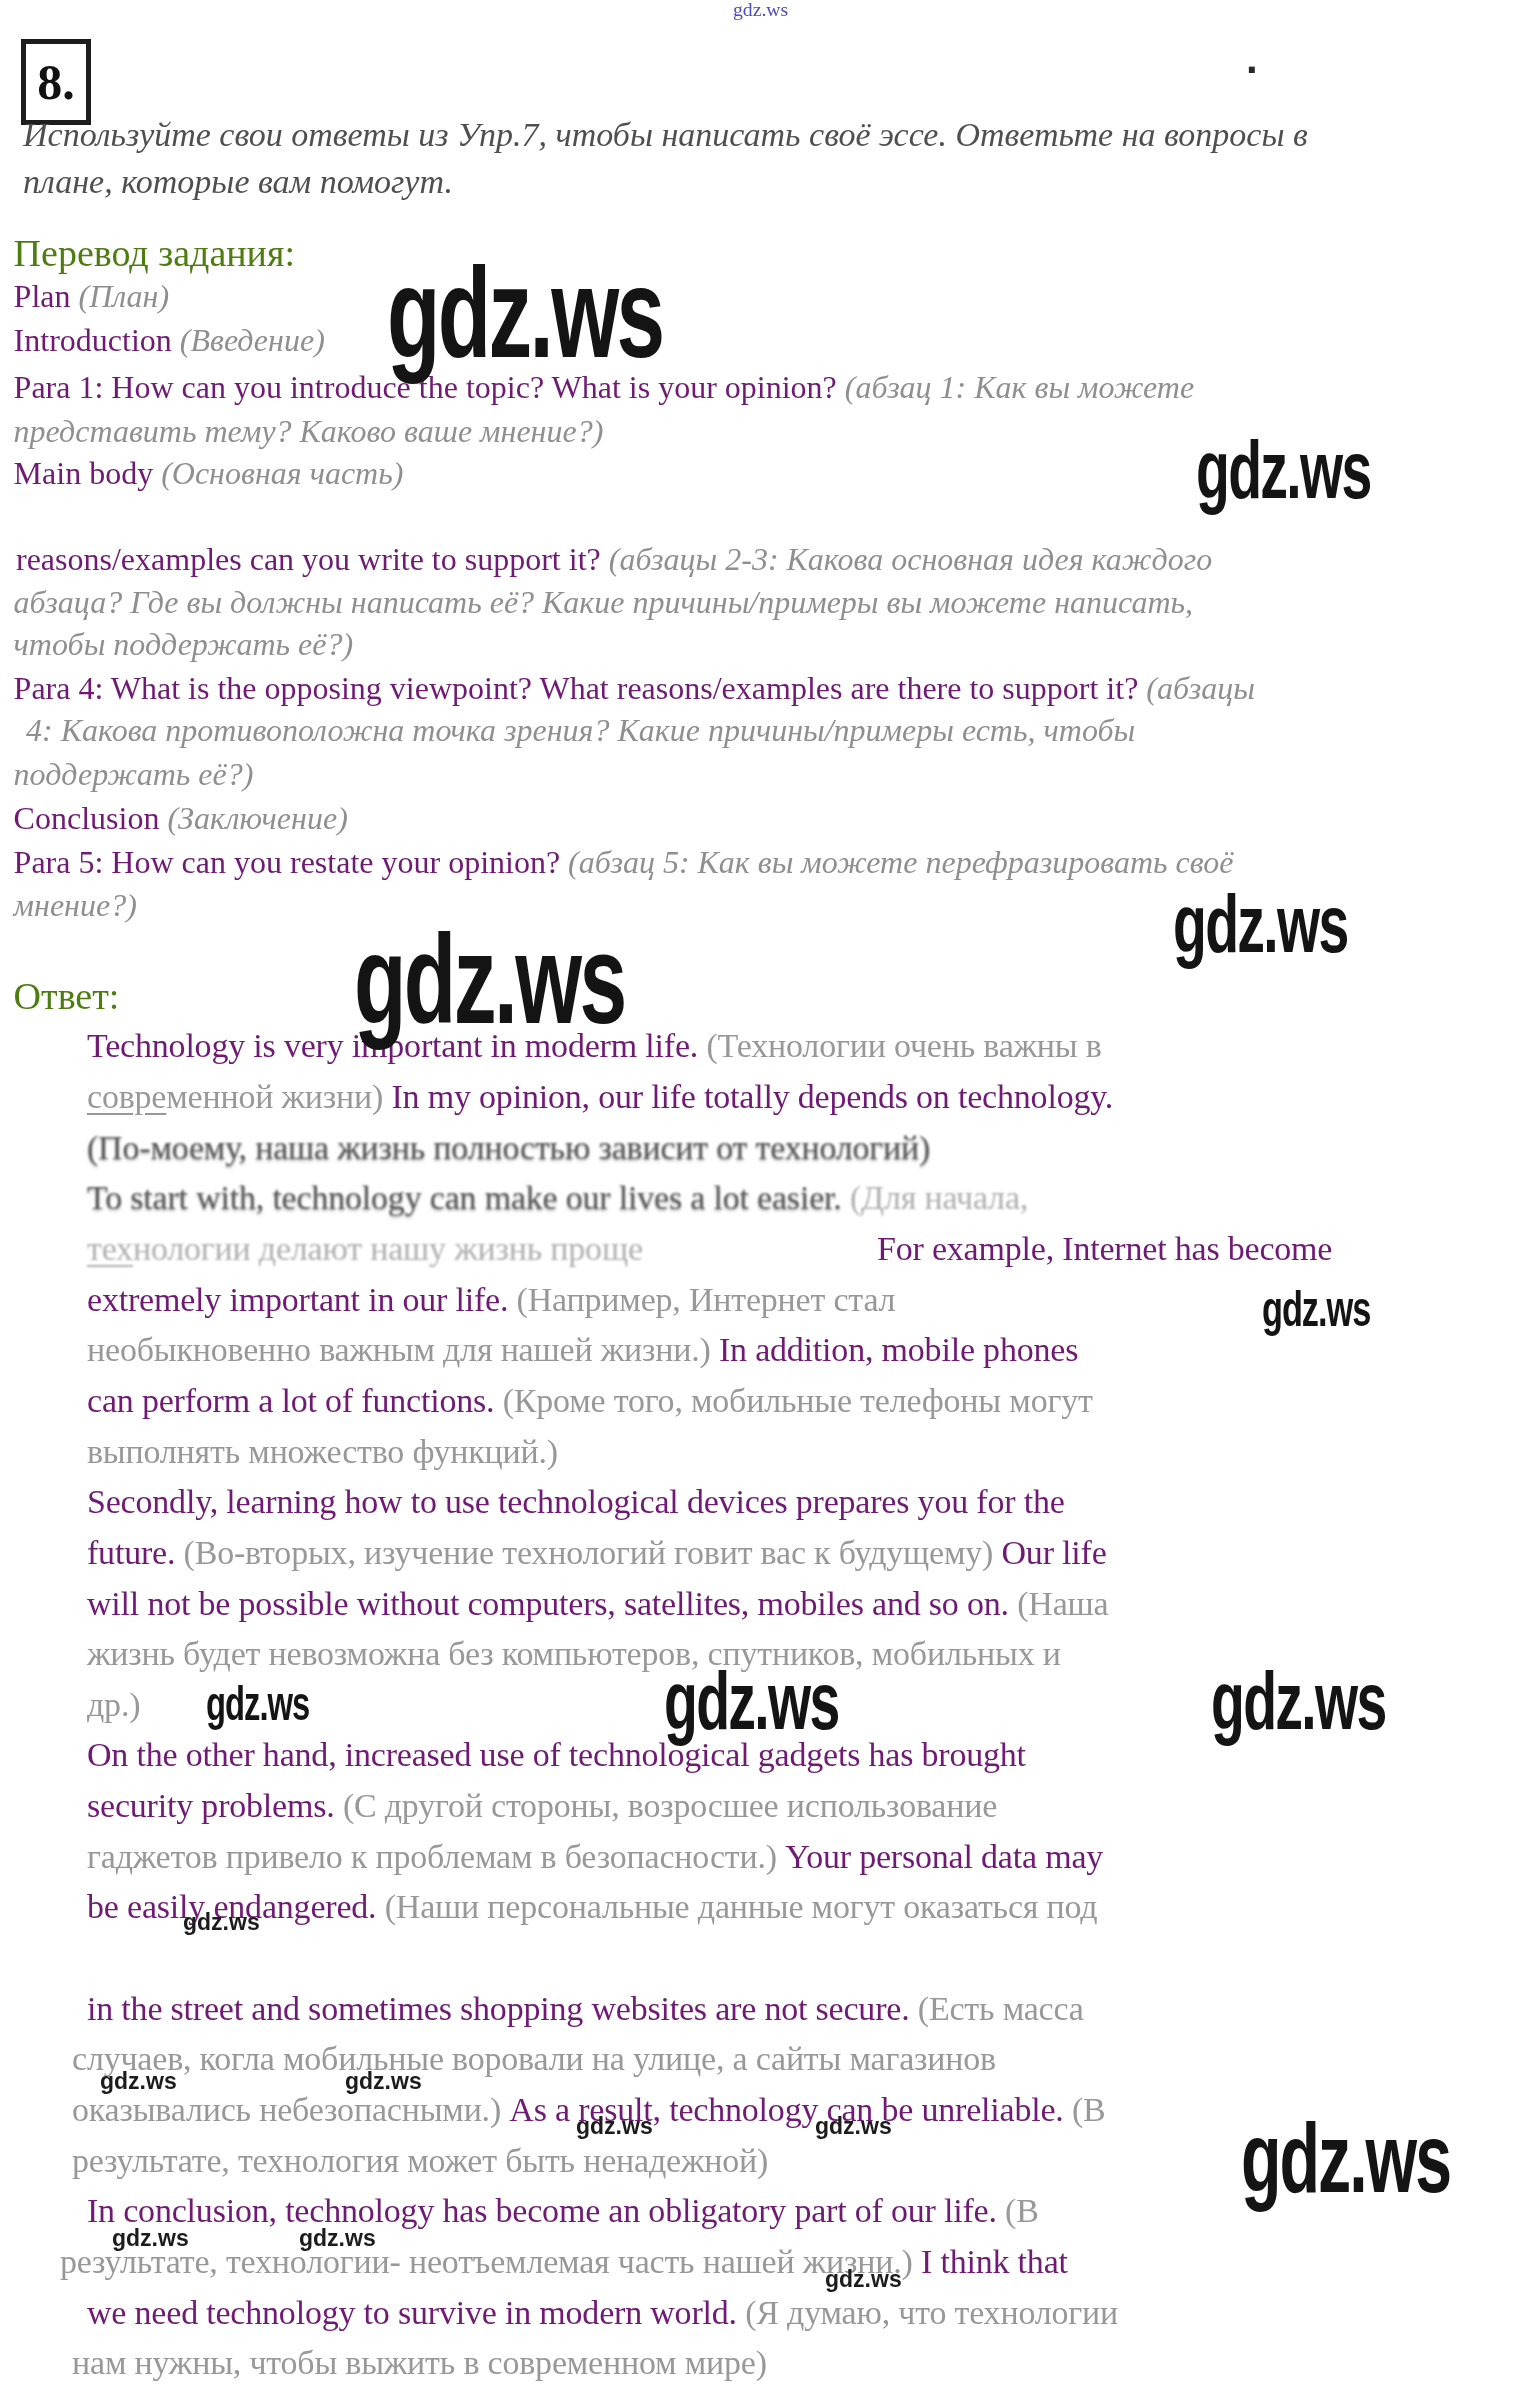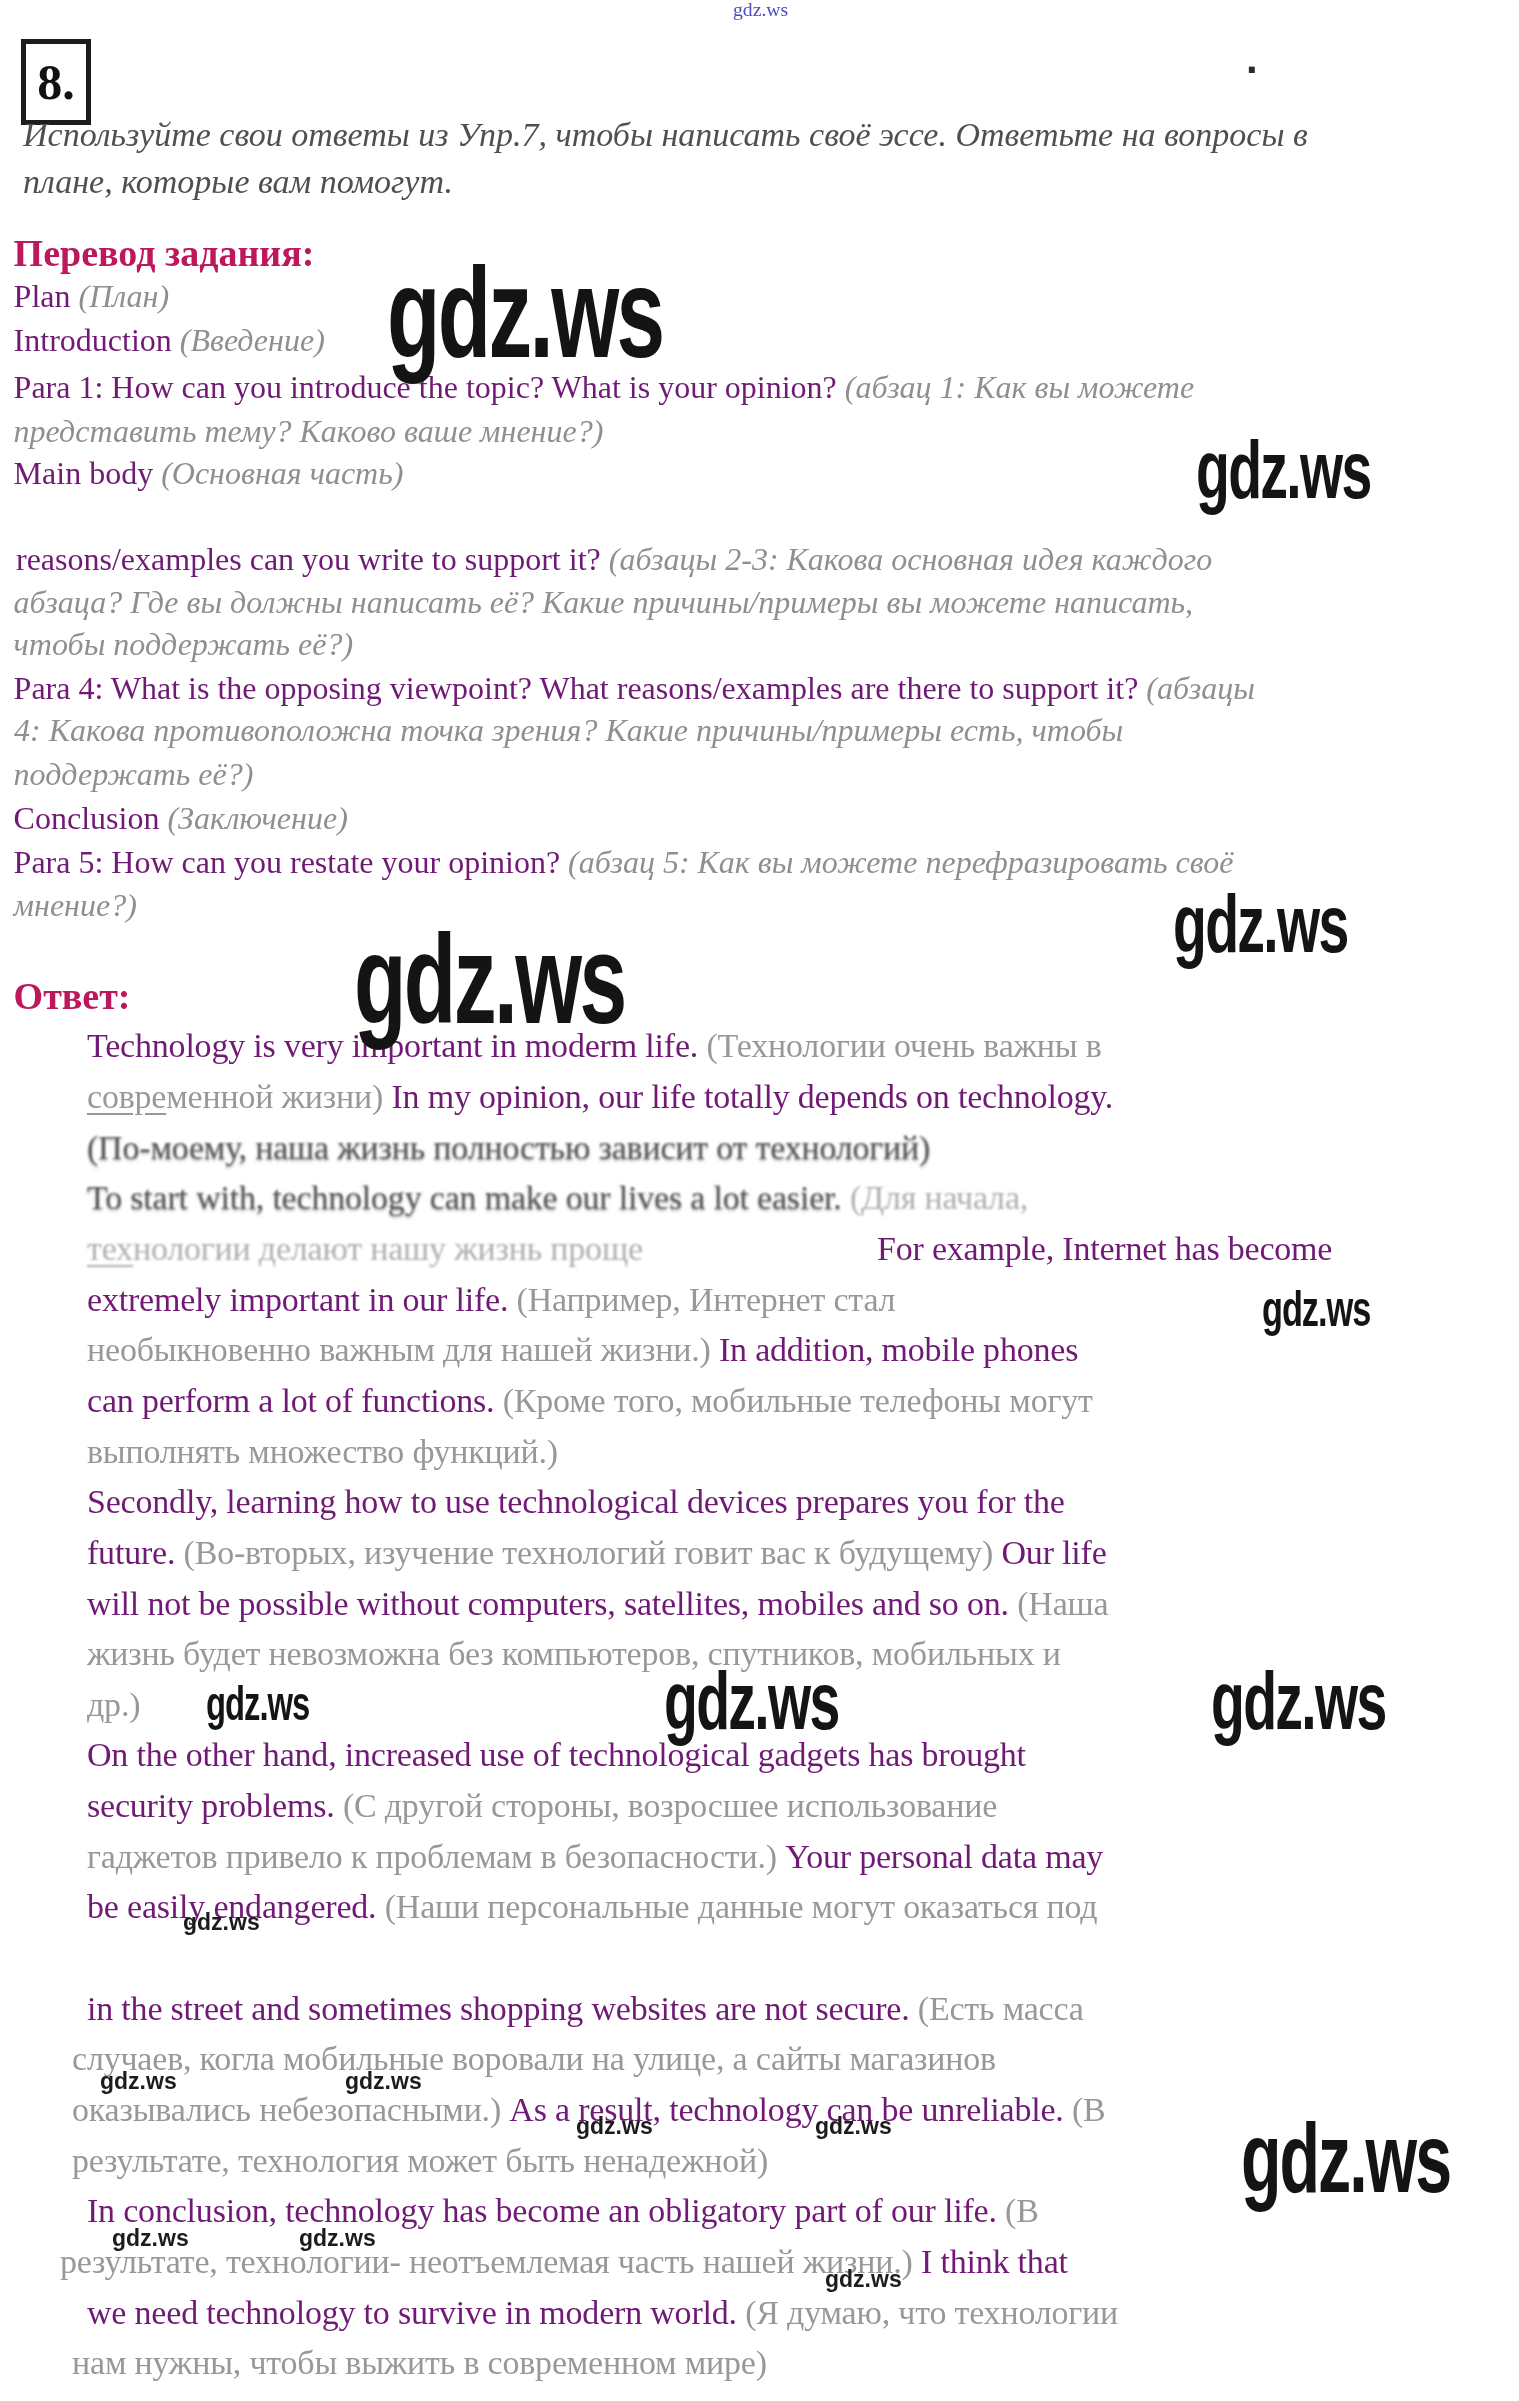--- a/index.html
+++ b/index.html
@@ -26,21 +26,21 @@
     line-height:1.16;
   }
   .line.task{font-size:34px;}
   .line.head{font-size:38px;}
   .line.plan{font-size:32px;}
   .line.essay{font-size:34px; letter-spacing:-0.2px;}
   .seg{display:inline;}
   .seg.en{color:#701a75;}
   .seg.ru{color:#989898;}
   .seg.rui{color:#8f8f8f; font-style:italic;}
-  .seg.b{color:#be185d; font-weight:bold;}
+  .seg.b{color:#4d7c0f; font-weight:normal;}
   .seg.it{color:#4f4f4f; font-style:italic;}
   .seg.g1{color:#575757; filter:blur(1.2px); text-shadow:0 2.3px 2.3px rgba(80,80,80,.45);}
   .seg.g2{color:#aeaeae; filter:blur(1.1px);}
   .seg.u{text-decoration:underline; text-decoration-thickness:1.5px; text-underline-offset:5.3px;}
   .wm{
     position:absolute;
     font-family:"Liberation Sans", sans-serif;
     font-weight:700;
     color:#141414;
     letter-spacing:-0.03em;
@@ -66,21 +66,21 @@
       <div class="line head" style="top: 231px; left: 13.6px;"><span class="seg b">Перевод задания:</span></div>
       <div class="line plan" style="top: 278px; left: 13.6px;"><span class="seg en">Plan </span><span class="seg rui">(План)</span></div>
       <div class="line plan" style="top: 322px; left: 13.6px;"><span class="seg en">Introduction </span><span class="seg rui">(Введение)</span></div>
       <div class="line plan" style="top: 369px; left: 13.6px;"><span class="seg en">Para 1: How can you introduce the topic? What is your opinion? </span><span class="seg rui">(абзац 1: Как вы можете</span></div>
       <div class="line plan" style="top: 413px; left: 13.6px;"><span class="seg rui">представить тему? Каково ваше мнение?)</span></div>
       <div class="line plan" style="top: 455px; left: 13.6px;"><span class="seg en">Main body </span><span class="seg rui">(Основная часть)</span></div>
       <div class="line plan" style="top: 541px; left: 16px;"><span class="seg en">reasons/examples can you write to support it? </span><span class="seg rui">(абзацы 2-3: Какова основная идея каждого</span></div>
       <div class="line plan" style="top: 584px; left: 13.6px;"><span class="seg rui">абзаца? Где вы должны написать её? Какие причины/примеры вы можете написать,</span></div>
       <div class="line plan" style="top: 626px; left: 13.6px;"><span class="seg rui">чтобы поддержать её?)</span></div>
       <div class="line plan" style="top: 670px; left: 13.6px;"><span class="seg en">Para 4: What is the opposing viewpoint? What reasons/examples are there to support it? </span><span class="seg rui">(абзацы</span></div>
-      <div class="line plan" style="top: 712px; left: 14px;"><span class="seg rui">4: Какова противоположна точка зрения? Какие причины/примеры есть, чтобы</span></div>
+      <div class="line plan" style="top: 712px; left: 26px;"><span class="seg rui">4: Какова противоположна точка зрения? Какие причины/примеры есть, чтобы</span></div>
       <div class="line plan" style="top: 756px; left: 13.6px;"><span class="seg rui">поддержать её?)</span></div>
       <div class="line plan" style="top: 800px; left: 13.6px;"><span class="seg en">Conclusion </span><span class="seg rui">(Заключение)</span></div>
       <div class="line plan" style="top: 844px; left: 13.6px;"><span class="seg en">Para 5: How can you restate your opinion? </span><span class="seg rui">(абзац 5: Как вы можете перефразировать своё</span></div>
       <div class="line plan" style="top: 887px; left: 13.6px;"><span class="seg rui">мнение?)</span></div>
       <div class="line head" style="top: 974px; left: 13.6px;"><span class="seg b">Ответ:</span></div>
       <div class="line essay" style="top: 1026px; left: 87px;"><span class="seg en">Technology is very important in moderm life. </span><span class="seg ru">(Технологии очень важны в</span></div>
       <div class="line essay" style="top: 1077px; left: 87px;"><span class="seg ru u">совре</span><span class="seg ru">менной жизни)</span><span class="seg en"> In my opinion, our life totally depends on technology.</span></div>
       <div class="line essay" style="top: 1128px; left: 87px;"><span class="seg g1">(По-моему, наша жизнь полностью зависит от технологий)</span></div>
       <div class="line essay" style="top: 1178px; left: 87px;"><span class="seg g1">To start with, technology can make our lives a lot easier. </span><span class="seg g2">(Для начала,</span></div>
       <div class="line essay" style="top: 1229px; left: 87px;"><span class="seg g2 u">тех</span><span class="seg g2">нологии делают нашу жизнь проще</span><span class="seg en" style="position: absolute; left: 790px; top: 0px;">For example, Internet has become</span></div>

